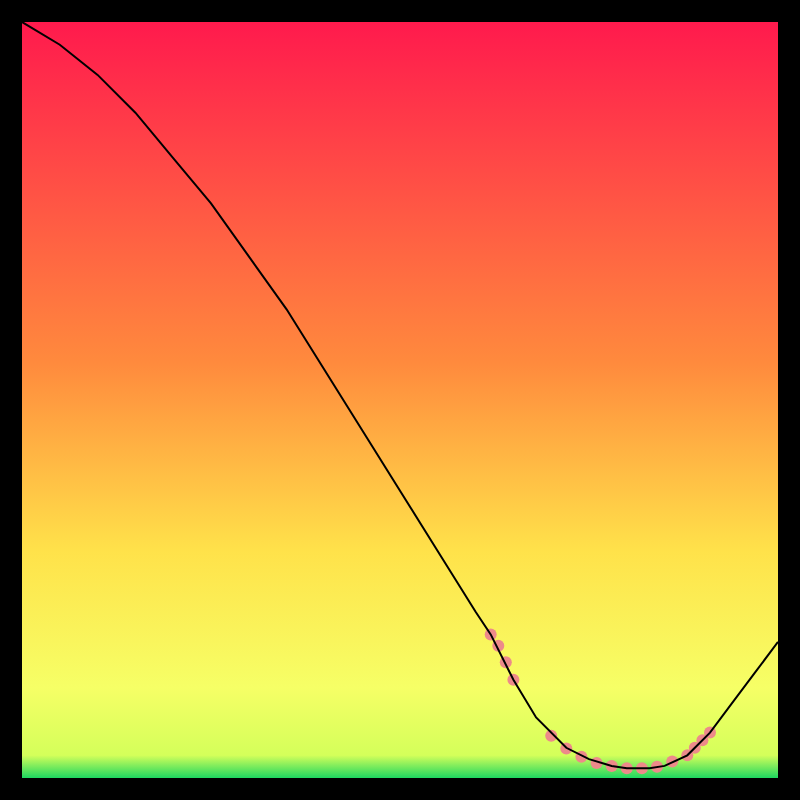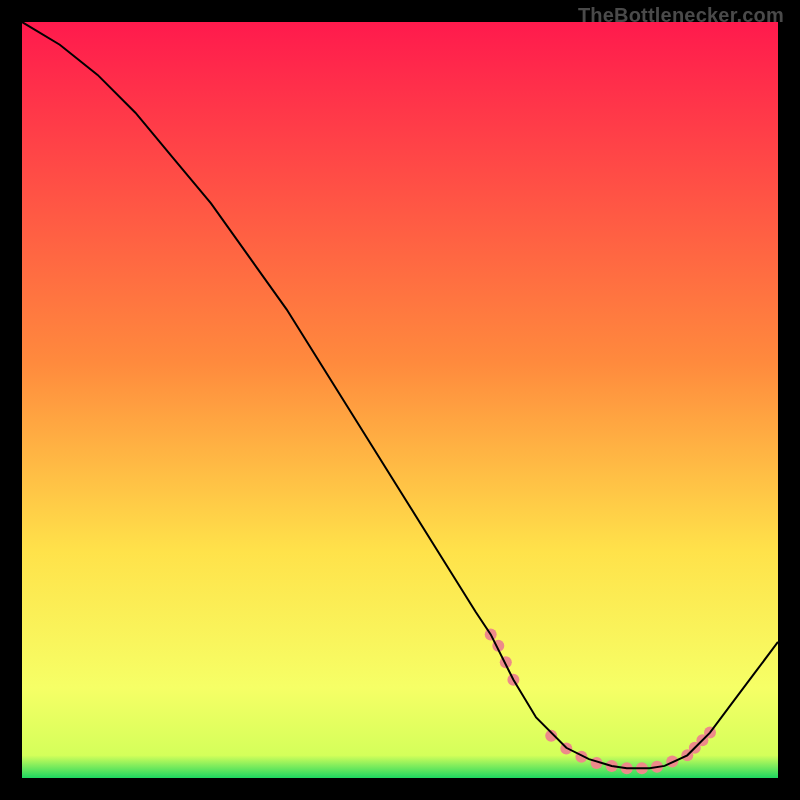--- a/index.html
+++ b/index.html
@@ -38,21 +38,20 @@
     font-weight: 600;
     letter-spacing: 0.2px;
     user-select: none;
   }
 </style>
 </head>
 <body>
 
 <div class="stage">
 
-  <div class="watermark">TheBottlenecker.com</div>
 
   <div class="plot">
     <svg viewBox="0 0 756 756">
       <defs>
         <linearGradient id="bg-grad" x1="0" y1="0" x2="0" y2="1">
             <stop offset="0%" stop-color="#ff1a4d"></stop>
             <stop offset="45%" stop-color="#ff8a3d"></stop>
             <stop offset="70%" stop-color="#ffe24a"></stop>
             <stop offset="88%" stop-color="#f6ff66"></stop>
             <stop offset="97%" stop-color="#d4ff5a"></stop>

